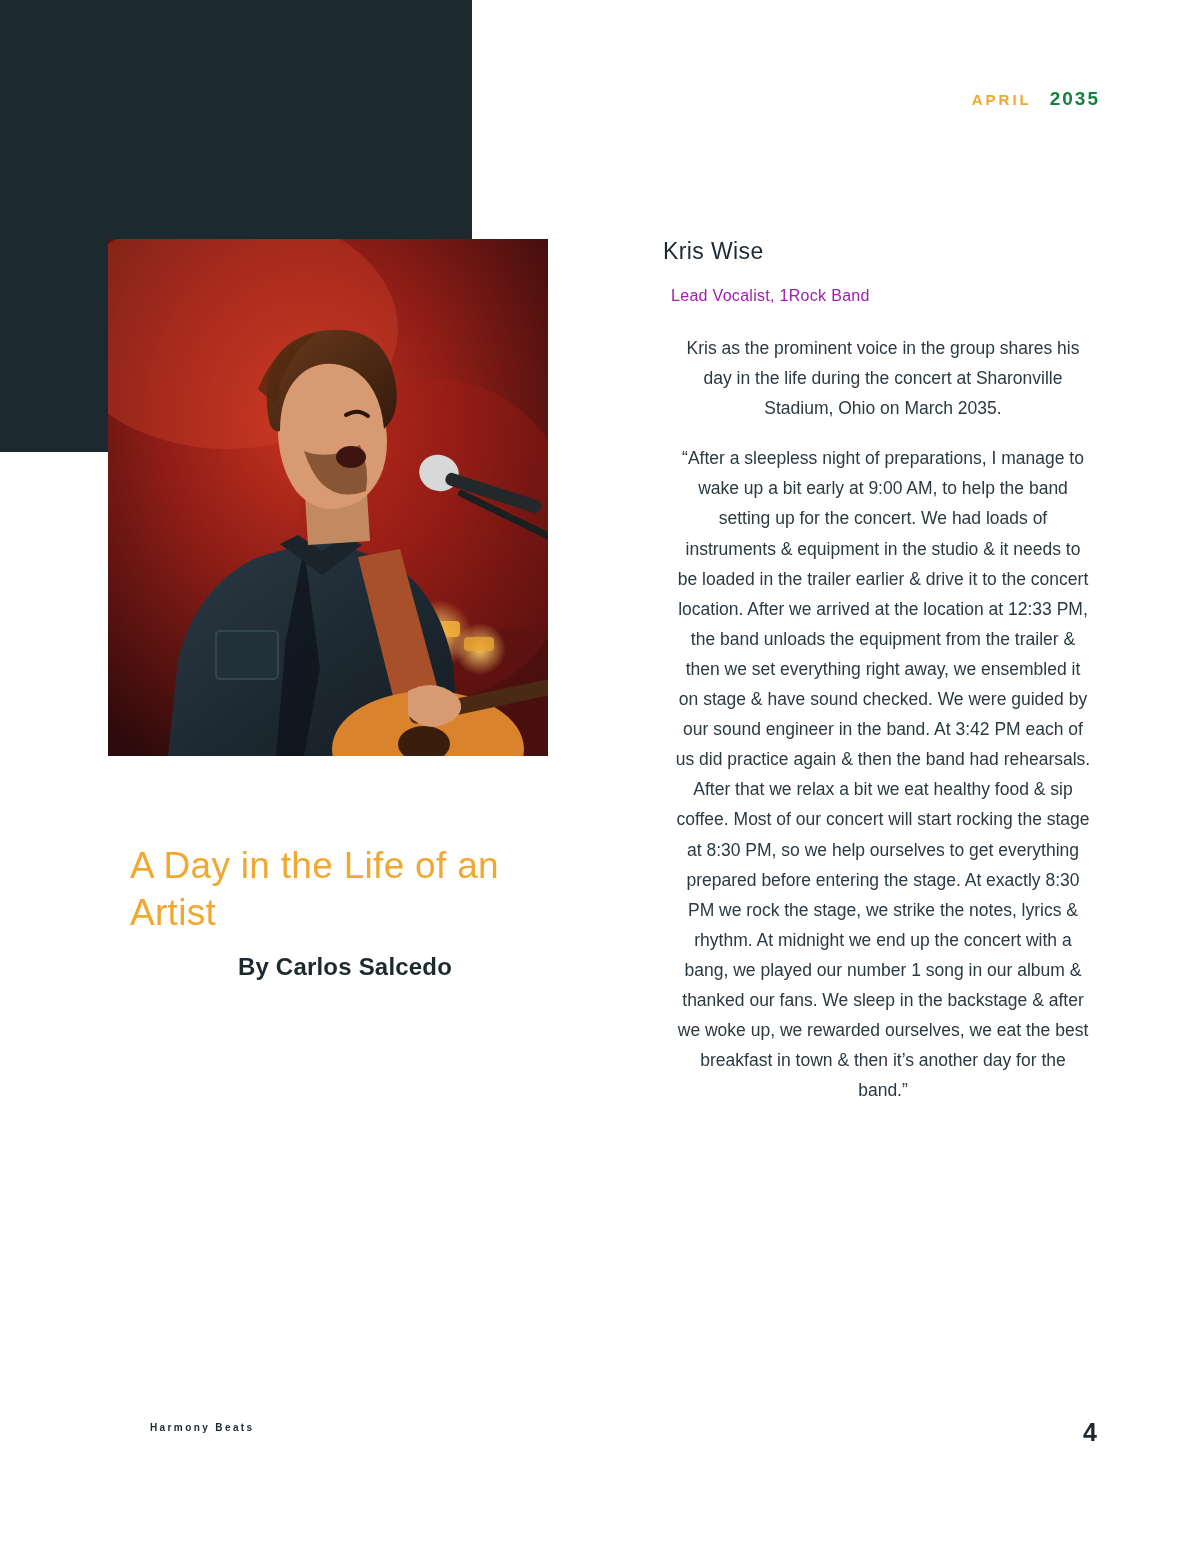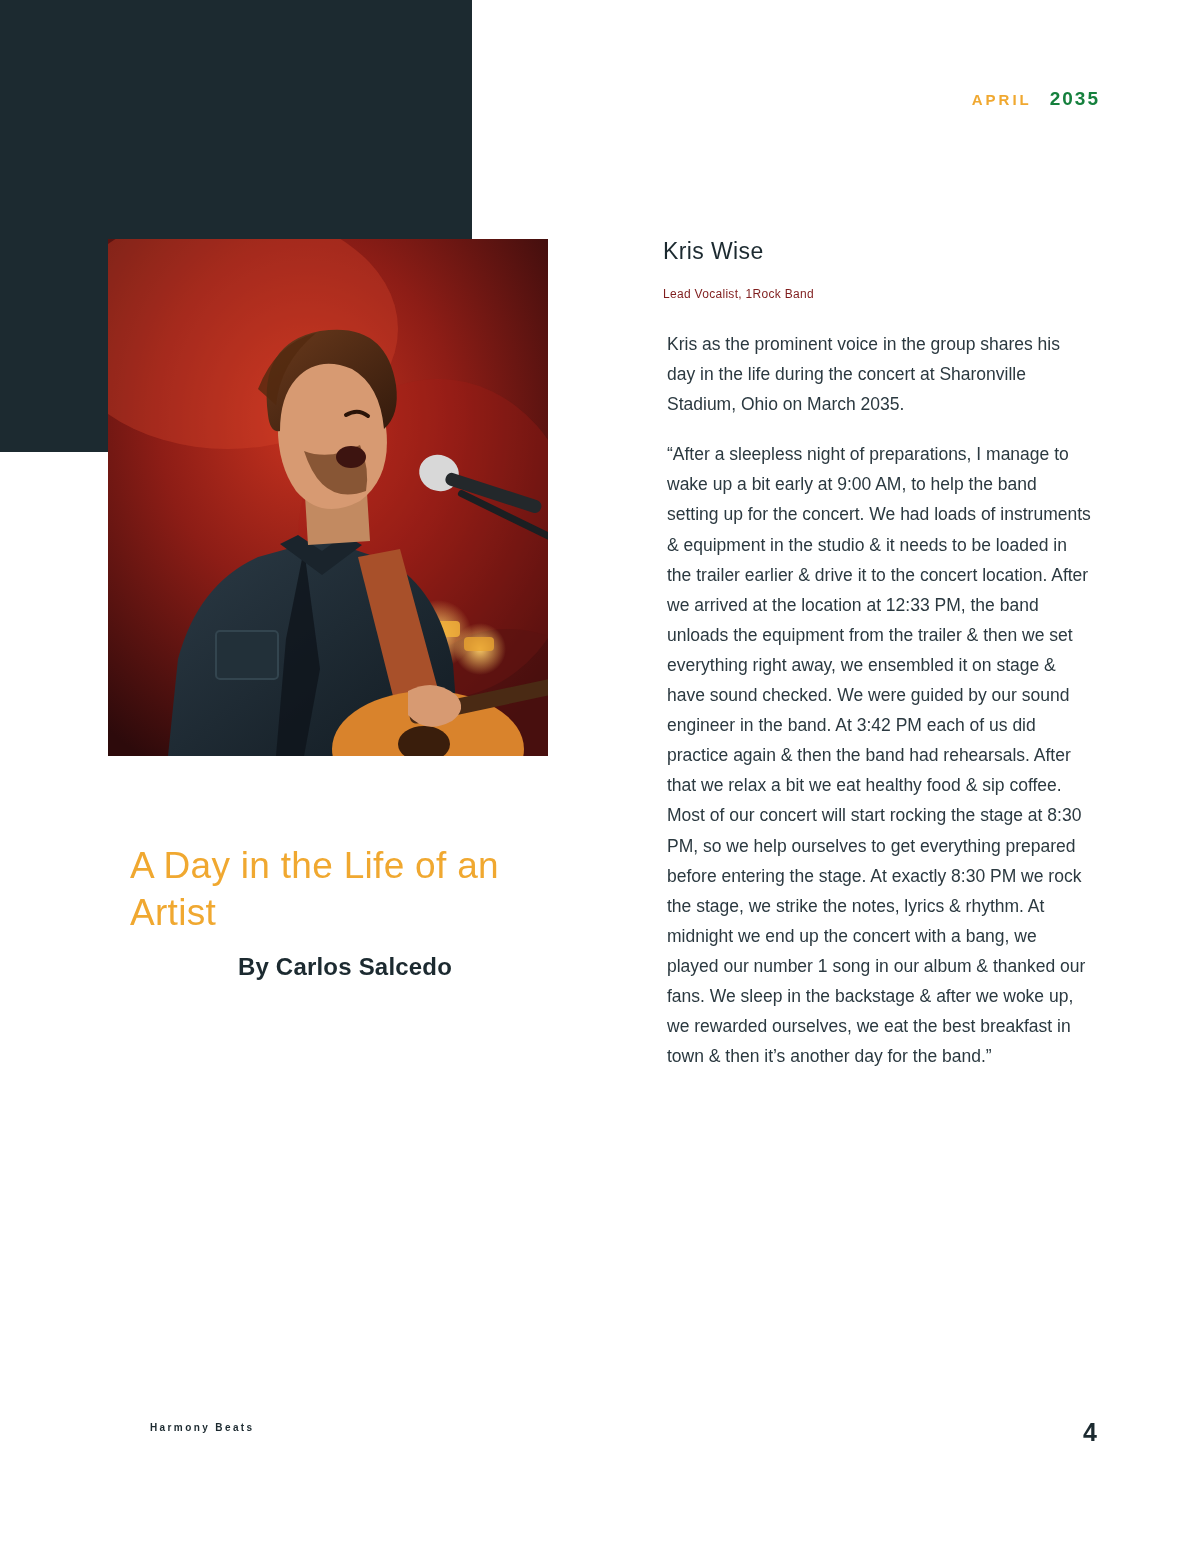--- a/index.html
+++ b/index.html
@@ -92,30 +92,31 @@
     width: 428px;
   }
   .interviewee {
     font-size: 23px;
     color: #1c2a30;
     margin: 0 0 22px 0;
     font-weight: 400;
     letter-spacing: 0.4px;
   }
   .role {
-    font-size: 12px;
-    color: #7f1d1d;
-    margin: 0 0 28px 0;
+    font-size: 16px;
+    color: #a21caf;
+    margin: 0 0 28px 8px;
     letter-spacing: 0.3px;
   }
   .body-para {
     font-size: 17.5px;
     line-height: 1.72;
     color: #2b3940;
-    margin: 0 0 20px 4px;
+    margin: 0 0 20px 12px;
+    text-align: center;
   }
   .body-para:last-child { margin-bottom: 0; }
 
   
   .footer-brand {
     position: absolute;
     left: 150px;
     top: 1422px;
     font-size: 10px;
     font-weight: bold;

